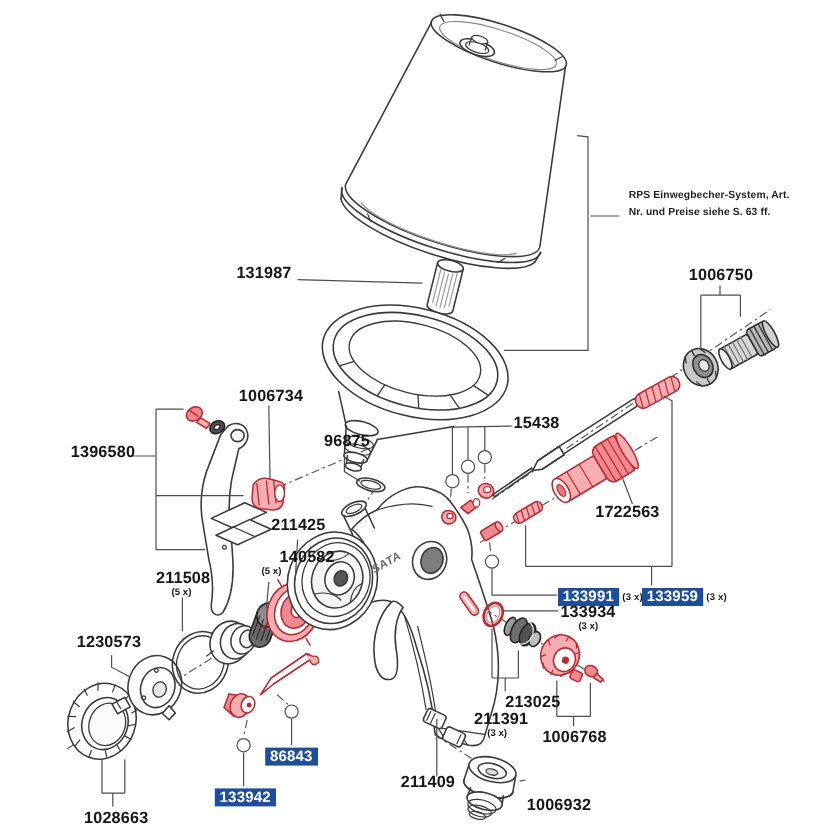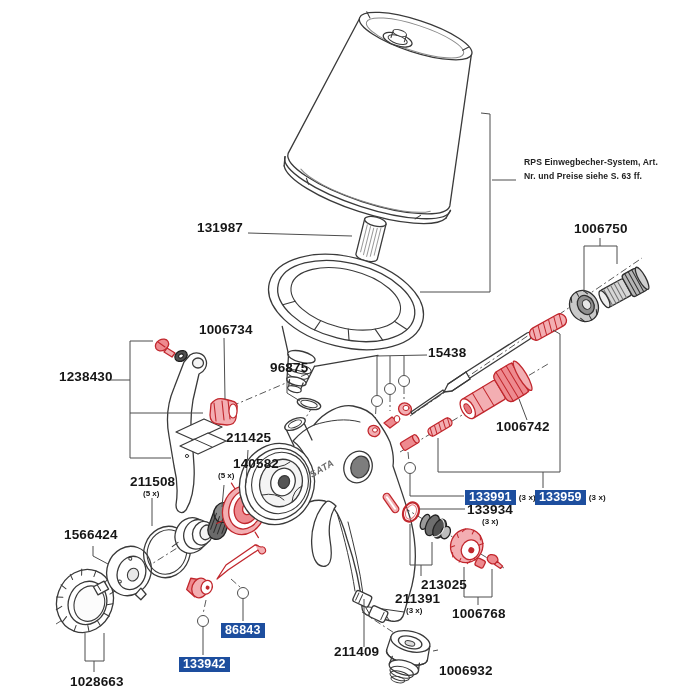--- a/index.html
+++ b/index.html
@@ -339,28 +339,28 @@
 </svg>
 
   <div class="note" style="left:524px;top:157px;">RPS Einwegbecher-System, Art.</div>
   <div class="note" style="left:524px;top:171px;">Nr.  und Preise siehe S. 63 ff.</div>
 
   <div class="pl" style="left:197px;top:220px;"><span>131987</span></div>
   <div class="pl" style="left:574px;top:221px;"><span>1006750</span></div>
   <div class="pl" style="left:199px;top:322px;"><span>1006734</span></div>
   <div class="pl" style="left:270px;top:360px;"><span>96875</span></div>
   <div class="pl" style="left:428px;top:345px;"><span>15438</span></div>
-  <div class="pl" style="left:59px;top:369px;"><span>1238430</span></div>
-  <div class="pl" style="left:496px;top:419px;"><span>1006742</span></div>
+  <div class="pl" style="left:59px;top:369px;"><span>1396580</span></div>
+  <div class="pl" style="left:496px;top:419px;"><span>1722563</span></div>
   <div class="pl" style="left:226px;top:430px;"><span>211425</span></div>
   <div class="pl" style="left:205px;top:456px;margin-left:28px;"><span>140582</span></div>
   <div class="qtyline" style="left:218px;top:471px;">(5 x)</div>
   <div class="pl" style="left:130px;top:474px;"><span>211508</span></div>
   <div class="qtyline" style="left:143px;top:489px;">(5 x)</div>
-  <div class="pl" style="left:64px;top:527px;"><span>1566424</span></div>
+  <div class="pl" style="left:64px;top:527px;"><span>1230573</span></div>
   <div class="pl" style="left:70px;top:674px;"><span>1028663</span></div>
 
   <div class="pl" style="left:465px;top:489px;"><span class="hl">133991</span><span class="qty">(3 x)</span></div>
   <div class="pl" style="left:535px;top:489px;"><span class="hl">133959</span><span class="qty">(3 x)</span></div>
   <div class="pl" style="left:467px;top:502px;"><span>133934</span></div>
   <div class="qtyline" style="left:482px;top:517px;">(3 x)</div>
 
   <div class="pl" style="left:421px;top:577px;"><span>213025</span></div>
   <div class="pl" style="left:395px;top:591px;"><span>211391</span></div>
   <div class="qtyline" style="left:406px;top:606px;">(3 x)</div>

